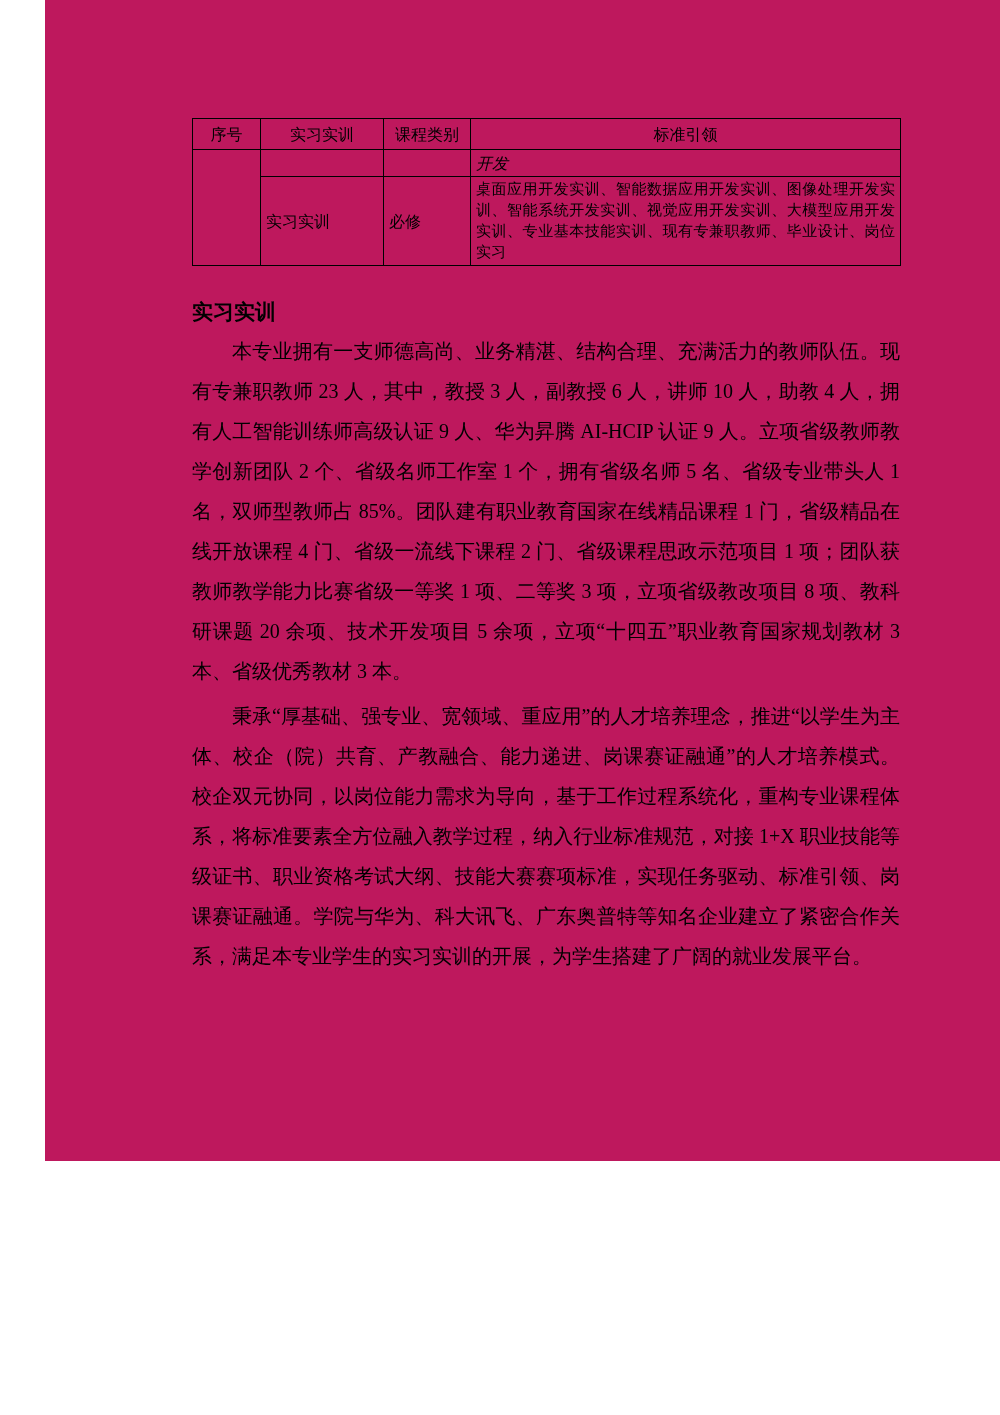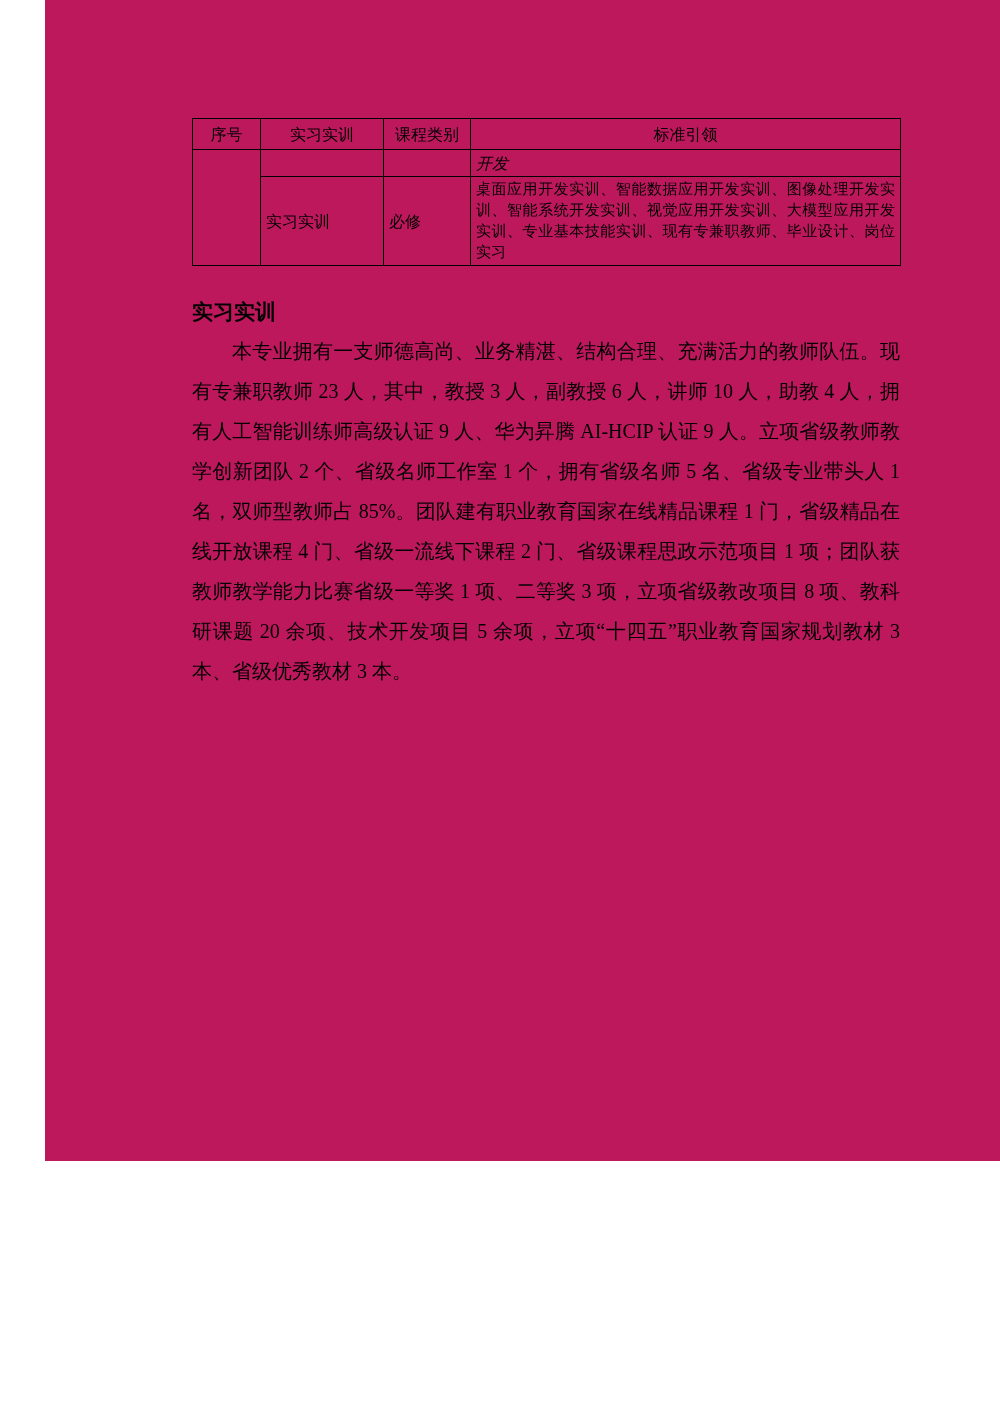--- a/index.html
+++ b/index.html
@@ -114,16 +114,17 @@
         </tr>
       </tbody>
     </table>
 
     <section>
       <h2 class="sec-heading">实习实训</h2>
       <p class="sec-body">本专业拥有一支师德高尚、业务精湛、结构合理、充满活力的教师队伍。现有专兼职教师 23 人，其中，教授 3 人，副教授 6 人，讲师 10 人，助教 4 人，拥有人工智能训练师高级认证 9 人、华为昇腾 AI-HCIP 认证 9 人。立项省级教师教学创新团队 2 个、省级名师工作室 1 个，拥有省级名师 5 名、省级专业带头人 1 名，双师型教师占 85%。团队建有职业教育国家在线精品课程 1 门，省级精品在线开放课程 4 门、省级一流线下课程 2 门、省级课程思政示范项目 1 项；团队获教师教学能力比赛省级一等奖 1 项、二等奖 3 项，立项省级教改项目 8 项、教科研课题 20 余项、技术开发项目 5 余项，立项“十四五”职业教育国家规划教材 3 本、省级优秀教材 3 本。</p>
     </section>
 
     <section>
+      <p class="sec-body">秉承“厚基础、强专业、宽领域、重应用”的人才培养理念，推进“以学生为主体、校企（院）共育、产教融合、能力递进、岗课赛证融通”的人才培养模式。校企双元协同，以岗位能力需求为导向，基于工作过程系统化，重构专业课程体系，将标准要素全方位融入教学过程，纳入行业标准规范，对接 1+X 职业技能等级证书、职业资格考试大纲、技能大赛赛项标准，实现任务驱动、标准引领、岗课赛证融通。学院与华为、科大讯飞、广东奥普特等知名企业建立了紧密合作关系，满足本专业学生的实习实训的开展，为学生搭建了广阔的就业发展平台。</p>
     </section>
 
   </div>
 </div>
 
 </body></html>

